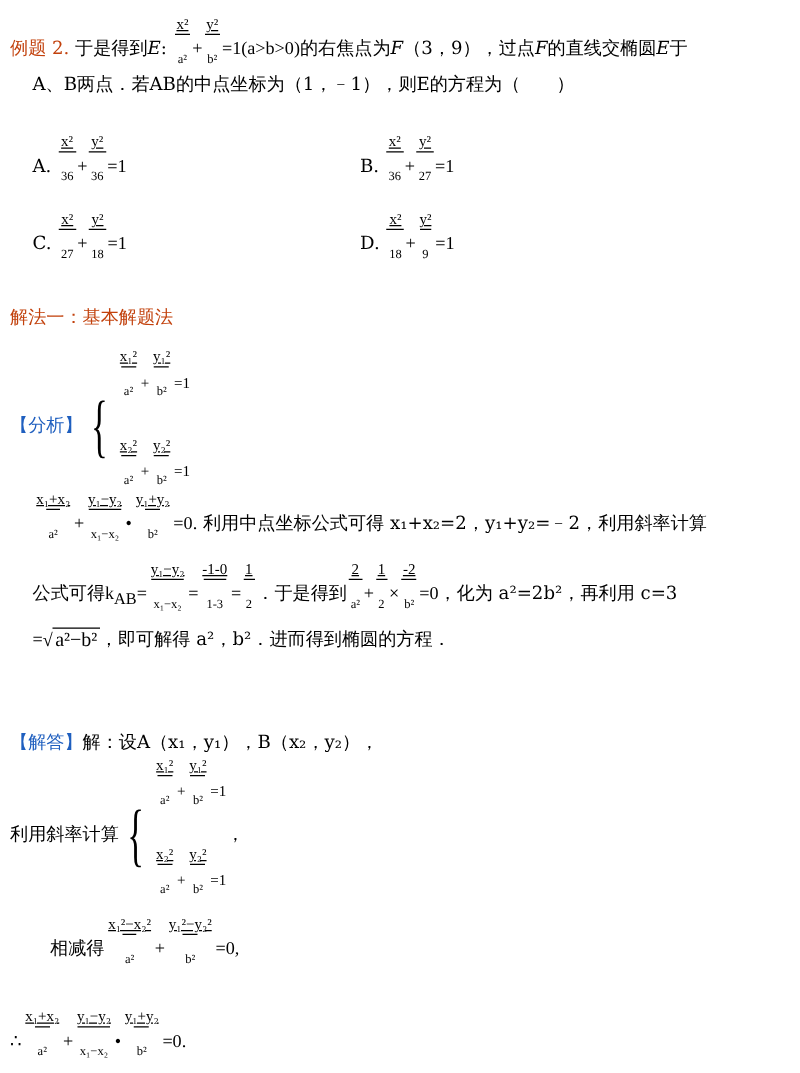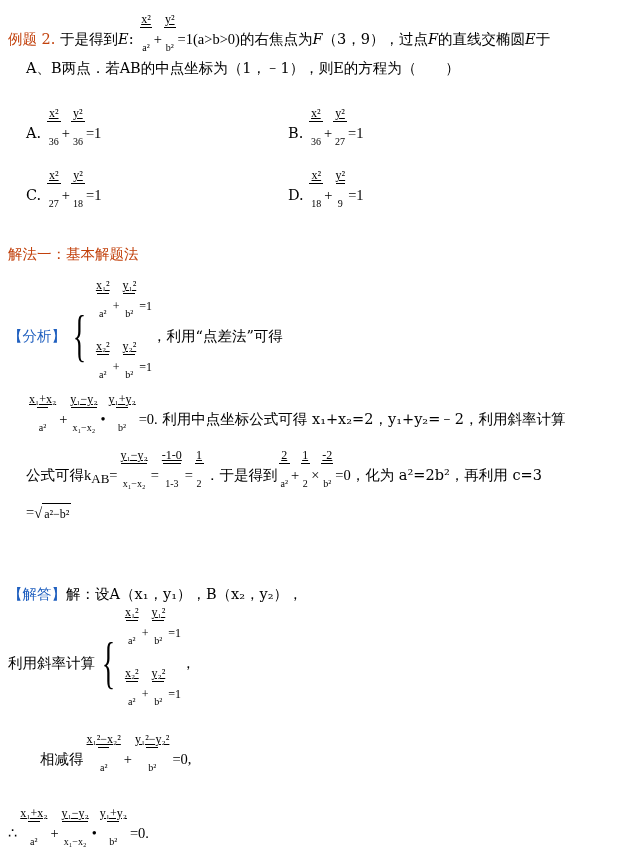--- a/index.html
+++ b/index.html
@@ -9,24 +9,24 @@
   .txt { font-size:14.5px; line-height:20px; white-space:nowrap; }
   .red { color:#c2410c; font-weight:normal; }
   .blue { color:#1f5fbf; }
   .math { font-family:"Liberation Serif","DejaVu Serif",serif; }
   .frac { display:inline-flex; flex-direction:column; align-items:center; vertical-align:middle; margin:0 1px; }
   .frac .num { font-size:12px; line-height:15px; padding:0 2px;text-decoration:underline; }
   .frac .den { font-size:10px; line-height:15px; padding:12px 2px; border-top:1px solid #000; }
   .sub { font-size:13px; vertical-align:sub; }
   .brace-sys { display:inline-flex; align-items:center; vertical-align:middle; }
   .brace { font-size:56px; line-height:56px; transform:scaleX(0.5); font-weight:lighter; }
-  .sys-rows { display:flex; flex-direction:column; gap:6px; }
+  .sys-rows { display:flex; flex-direction:column; gap:16px; }
   .sys-row { display:flex; align-items:center; font-size:12px; }
   .sqrt { display:inline-flex; align-items:center; vertical-align:middle; }
-  .sqrt .rad { border-top:1px solid #000; font-size:12px; padding:0 2px; }
+  .sqrt .rad { border-top:1px solid #000; font-size:16px; padding:0 2px; }
   i { font-style:italic; }
 </style>
 </head>
 <body>
 
 <div class="abs txt" style="left:8px; top:12px;">
   <span class="red">例题 2.</span>
   <span>于是得到</span><i>E</i><span>:</span>
   <span class="frac math">
       <span class="num">x²</span>
@@ -96,21 +96,20 @@
           </span><span>=1</span></span>
       <span class="sys-row"><span class="frac">
             <span class="num">x₂²</span>
             <span class="den">a²</span>
           </span>+<span class="frac">
             <span class="num">y₂²</span>
             <span class="den">b²</span>
           </span><span>=1</span></span>
     </span>
   </span>
-  <span>，利用“点差法”可得</span>
 </div>
 
 <div class="abs txt" style="left:26px; top:392px;">
   <span class="frac math">
       <span class="num">x₁+x₂</span>
       <span class="den">a²</span>
     </span><span class="math">+</span><span class="frac math">
       <span class="num">y₁−y₂</span>
       <span class="den">x₁−x₂</span>
     </span><span class="math">•</span><span class="frac math">
@@ -136,21 +135,21 @@
     </span><span class="math">+</span><span class="frac math">
       <span class="num">1</span>
       <span class="den">2</span>
     </span><span class="math">×</span><span class="frac math">
       <span class="num">-2</span>
       <span class="den">b²</span>
     </span><span class="math">=0</span><span>，化为 a²=2b²，再利用 c=3</span>
 </div>
 
 <div class="abs txt" style="left:26px; top:502px;">
-  <span class="math">=</span><span class="sqrt math">√<span class="rad">a²−b²</span></span>
+  <span class="math">=</span><span class="sqrt math">√<span class="rad">a²−b²</span></span><span>，即可解得 a²，b²．进而得到椭圆的方程．</span>
 </div>
 
 <div class="abs txt" style="left:8px; top:584px;">
   <span class="blue">【解答】</span><span>解：设A（x₁，y₁），B（x₂，y₂），</span>
 </div>
 
 <div class="abs txt" style="left:8px; top:605px; display:flex; align-items:center;">
   <span>利用斜率计算</span>
   <span class="brace-sys math">
     <span class="brace">{</span>

